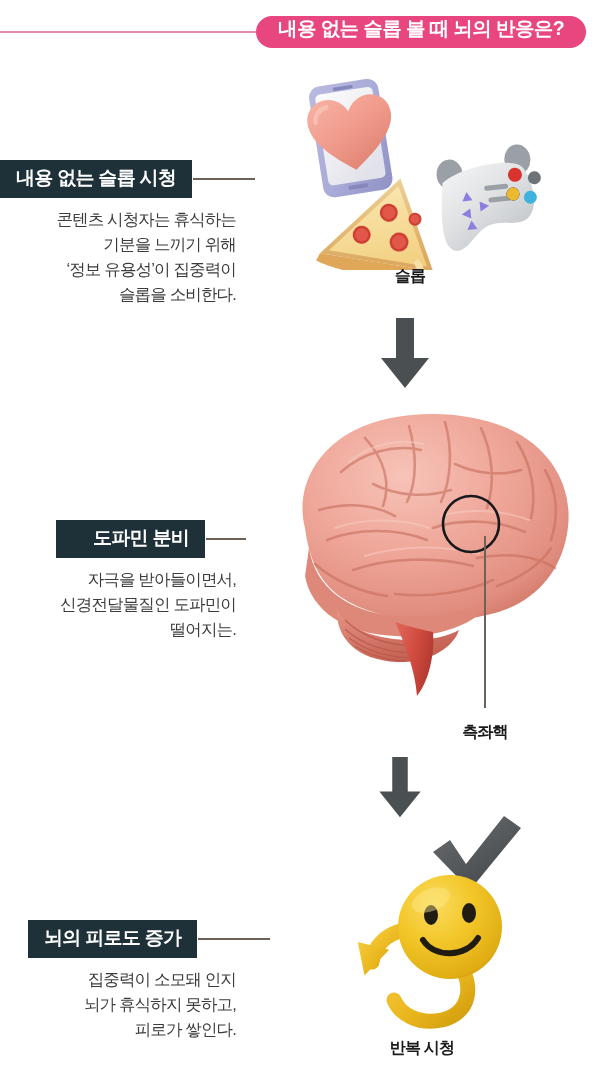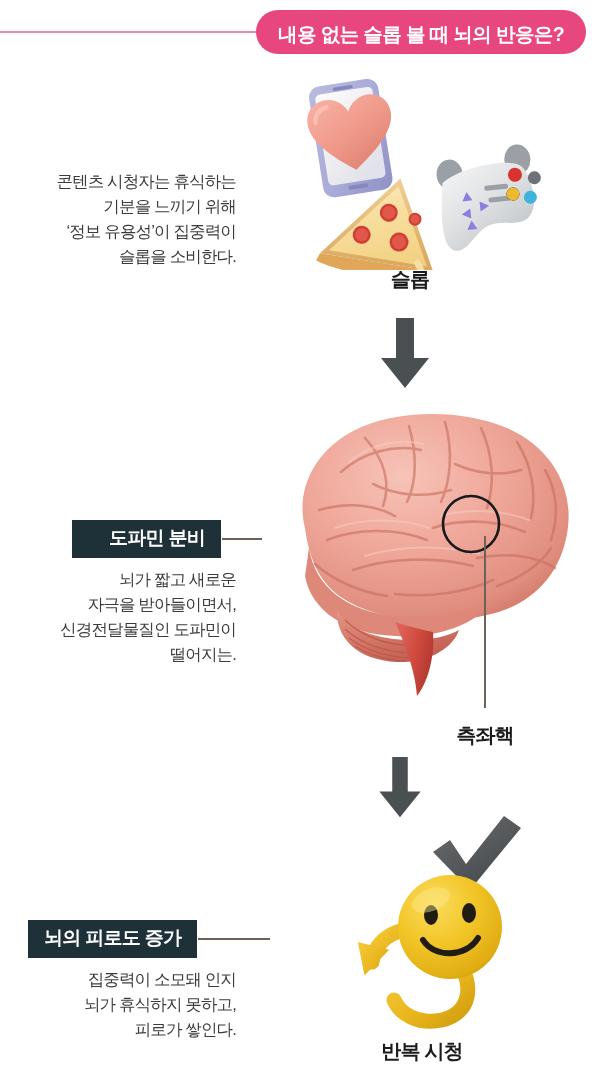--- a/index.html
+++ b/index.html
@@ -33,21 +33,21 @@
     background: #e88aa8;
     margin-right: -6px;
   }
   .title-pill {
     flex: 0 0 auto;
     background: #e8467e;
     color: #ffffff;
     font-size: 19.5px;
     font-weight: bold;
     letter-spacing: -0.6px;
-    padding: 14px 22px 9px 22px;
+    padding: 2px 22px 9px 22px;
     border-radius: 22px;
     margin-right: 14px;
     white-space: nowrap;
     line-height: 1.05;
   }
 
   
   .block { position: absolute; left: 0; }
   .label-row {
     display: flex;
@@ -82,21 +82,21 @@
     padding-left: 20px;
   }
   .body-text div { white-space: nowrap; }
 
   
   .figure { position: absolute; }
   .caption {
     position: absolute;
     text-align: center;
     color: #1b1b1b;
-    font-size: 20px;
+    font-size: 16px;
     font-weight: bold;
     letter-spacing: -0.8px;
     white-space: nowrap;
   }
   .arrow { position: absolute; }
   .leader { position: absolute; }
 </style>
 </head>
 <body>
 
@@ -183,20 +183,24 @@
       <circle cx="247" cy="112" r="6.5" fill="#6e7378"></circle>
       <circle cx="224" cy="126" r="6.5" fill="#edb game"></circle>
       <circle cx="224" cy="126" r="6.5" fill="#edb92e"></circle>
       <circle cx="241" cy="131" r="6.5" fill="#3eb3dd"></circle>
     </g>
   </svg>
 </div>
 <div class="caption" style="left:350px; top:266px; width:120px;">슬롭</div>
 
 <div class="block" style="top:160px; width:250px;">
+  <div class="label-row">
+    <div class="label-box">내용 없는 슬롭 시청</div>
+    <div class="label-connector" style="width:62px;"></div>
+  </div>
   <div class="body-text">
     <div>콘텐츠 시청자는 휴식하는</div>
     <div>기분을 느끼기 위해</div>
     <div>‘정보 유용성’이 집중력이</div>
     <div>슬롭을 소비한다.</div>
   </div>
 </div>
 
 <div class="arrow" style="left:375px; top:318px;">
   <svg width="60" height="72" viewBox="0 0 60 72">
@@ -271,25 +275,24 @@
 
     <circle cx="226" cy="126" r="28" fill="none" stroke="#17191c" stroke-width="2.6"></circle>
   </svg>
 </div>
 
 <div class="leader" style="left:484px; top:536px; width:1.6px; height:172px; background:#6d6158;"></div>
 <div class="caption" style="left:425px; top:722px; width:120px;text-align:center;">측좌핵</div>
 
 <div class="block" style="top:520px; width:250px;">
   <div class="label-row">
-    <div class="label-box" style="margin-left:72px;padding-left:37px;">도파민 분비</div>
+    <div class="label-box" style="margin-left:56px;padding-left:37px;">도파민 분비</div>
     <div class="label-connector" style="width:40px;"></div>
   </div>
   <div class="body-text">
-    <div>뇌가 짧고 새로운</div>
     <div>자극을 받아들이면서,</div>
     <div>신경전달물질인 도파민이</div>
     <div>떨어지는.</div>
   </div>
 </div>
 
 <div class="arrow" style="left:370px; top:757px;">
   <svg width="60" height="62" viewBox="0 0 60 72">
     <path d="M21 0 h18 v40 h15 L30 70 L6 40 h15 Z" fill="#4a4f52"></path>
   </svg>

